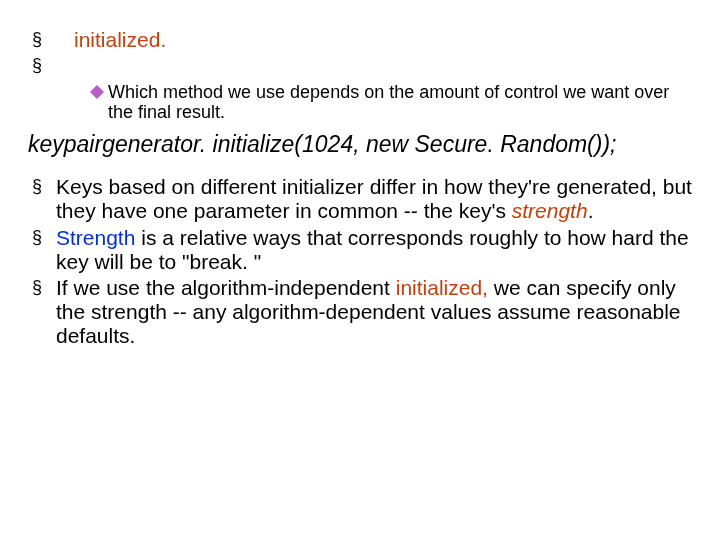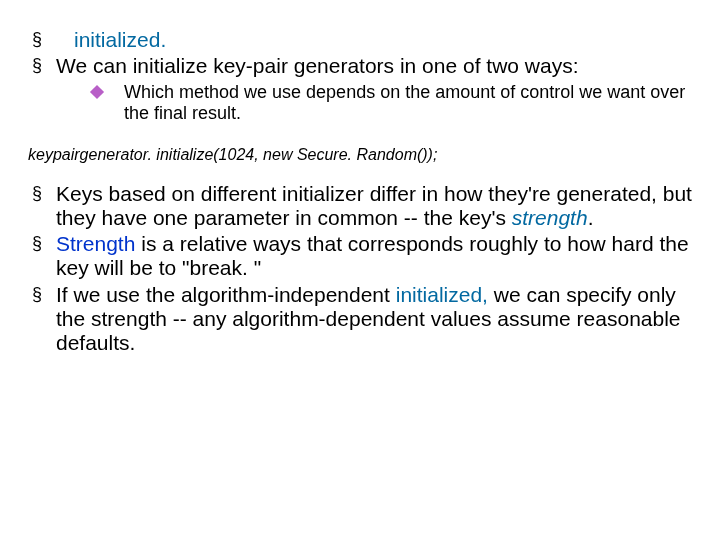--- a/index.html
+++ b/index.html
@@ -39,22 +39,21 @@
     
     padding-left: 18px;
     display: block;
   }
   .sub-bullet {
     display: flex;
     align-items: flex-start;
     padding-left: 68px;
     font-size: 18px;
     margin-top: 4px;
-    margin-bottom: 22px;
-    gap: 16px;
+    margin-bottom: 8px;
   }
   .sub-bullet .diamond {
     flex: 0 0 auto;
     width: 16px;
     height: 22px;
     position: relative;
   }
   .sub-bullet .diamond::before {
     content: "";
     position: absolute;
@@ -64,42 +63,41 @@
     height: 10px;
     background: #b85fc7;
     transform: rotate(45deg);
   }
   .sub-bullet .body {
     flex: 1 1 auto;
   }
   .code-line {
     font-style: italic;
     margin: 6px 0 18px 4px;
-    font-size: 16px;
+    font-size: 23px;
   }
   .italic { font-style: italic; }
-  .green  { color: #0369a1; }
+  .green  { color: #c2410c; }
   .blue   { color: #0033cc; }
 </style>
 </head>
 <body>
 
 <div class="slide">
 
   <div class="bullet-l1">
     <div class="marker">§</div>
     <div class="body">
       <span class="indent-runon"><span class="green">initialized.</span></span>
     </div>
   </div>
 
   <div class="bullet-l1">
     <div class="marker">§</div>
     <div class="body">
-      <span>We can initialize key-pair generators in one of two ways:</span>
     </div>
   </div>
 
   <div class="sub-bullet">
     <div class="diamond"></div>
     <div class="body">Which method we use depends on the amount of control we want over the final result.</div>
   </div>
 
   <div class="code-line">keypairgenerator. initialize(1024, new Secure. Random());</div>
 

